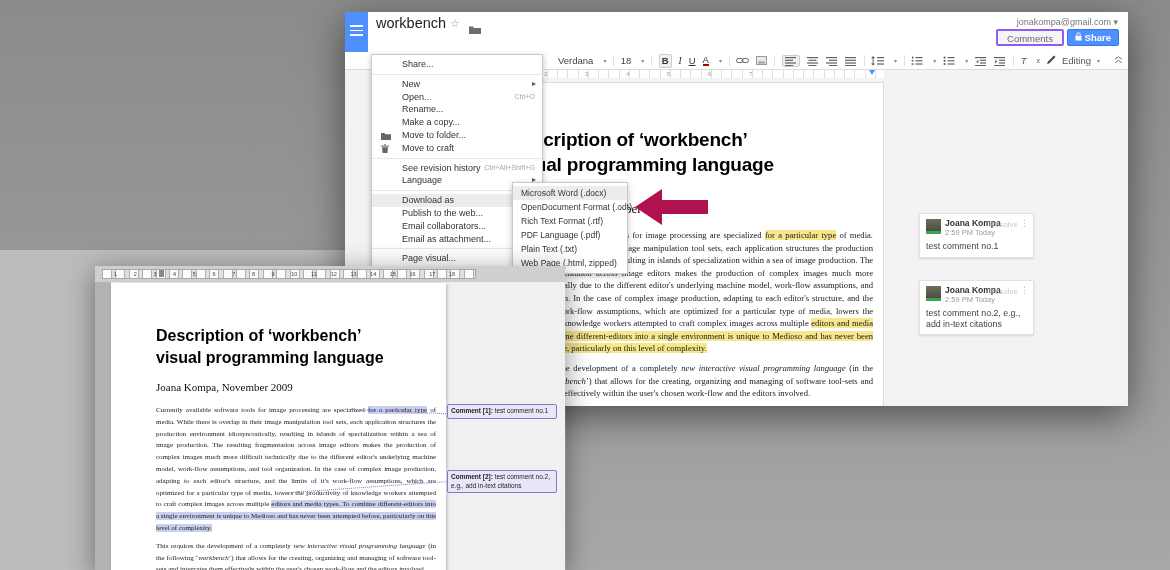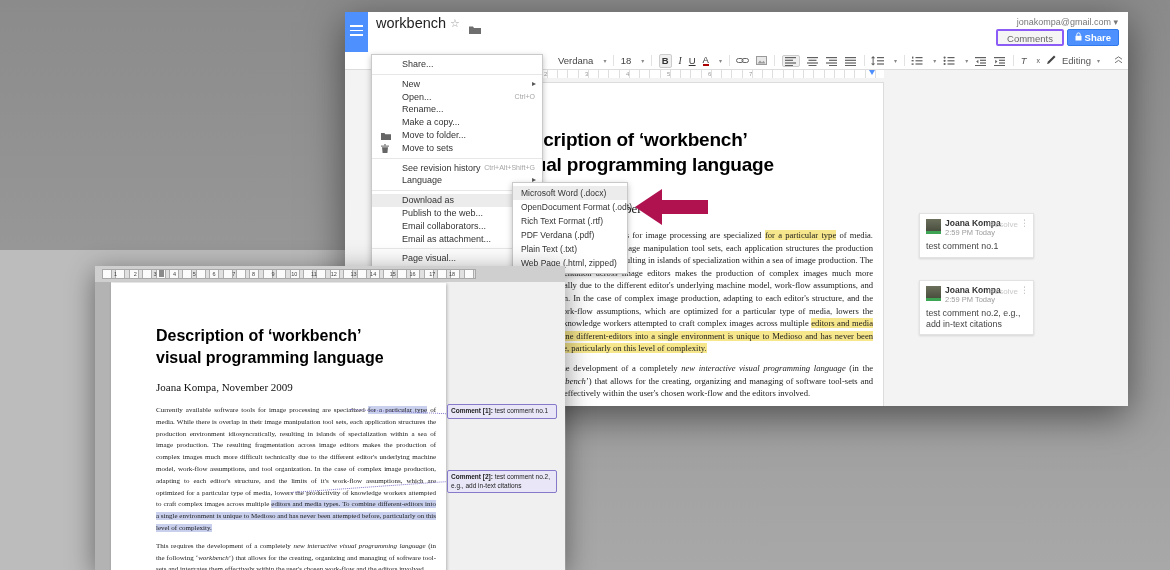--- a/index.html
+++ b/index.html
@@ -348,37 +348,37 @@
       <div class="menu-item"><span>Make a copy...</span></div>
       <div class="menu-item"><span class="mi-icon"><svg width="10" height="8">
             <path d="M0 1h3.5l.8 1.2H10V8H0z" fill="#666"></path>
           </svg></span><span>Move to folder...</span></div>
       <div class="menu-item"><span class="mi-icon"><svg width="8" height="9">
             <g fill="#666">
               <rect y="1.6" width="8" height="1"></rect>
               <rect x="3" y="0.4" width="2" height="1"></rect>
               <path d="M1 3.2h6L6.4 9H1.6z"></path>
             </g>
-          </svg></span><span>Move to sets</span></div>
+          </svg></span><span>Move to craft</span></div>
       <div class="menu-sep"></div>
       <div class="menu-item"><span>See revision history</span><span class="mi-shortcut">Ctrl+Alt+Shift+G</span></div>
       <div class="menu-item"><span>Language</span><span class="mi-arrow">▸</span></div>
       <div class="menu-sep"></div>
       <div class="menu-item hl"><span>Download as</span><span class="mi-arrow">▸</span></div>
       <div class="menu-item"><span>Publish to the web...</span></div>
       <div class="menu-item"><span>Email collaborators...</span></div>
       <div class="menu-item"><span>Email as attachment...</span></div>
       <div class="menu-sep"></div>
       <div class="menu-item"><span>Page visual...</span></div>
     </div>
   <div class="menu" id="dl-submenu">
       <div class="menu-item hl">Microsoft Word (.docx)</div>
       <div class="menu-item">OpenDocument Format (.odt)</div>
       <div class="menu-item">Rich Text Format (.rtf)</div>
-      <div class="menu-item">PDF Verdana (.pdf)</div>
+      <div class="menu-item">PDF Language (.pdf)</div>
       <div class="menu-item">Plain Text (.txt)</div>
       <div class="menu-item">Web Page (.html, zipped)</div>
     </div>
 
   <div class="ann-arrow">
     <svg width="74" height="38" viewBox="0 0 74 38">
         <polygon points="0,19 27,1 27,12 73,12 73,26 27,26 27,37" fill="#b0114f"></polygon>
       </svg>
   </div>
 </div>

